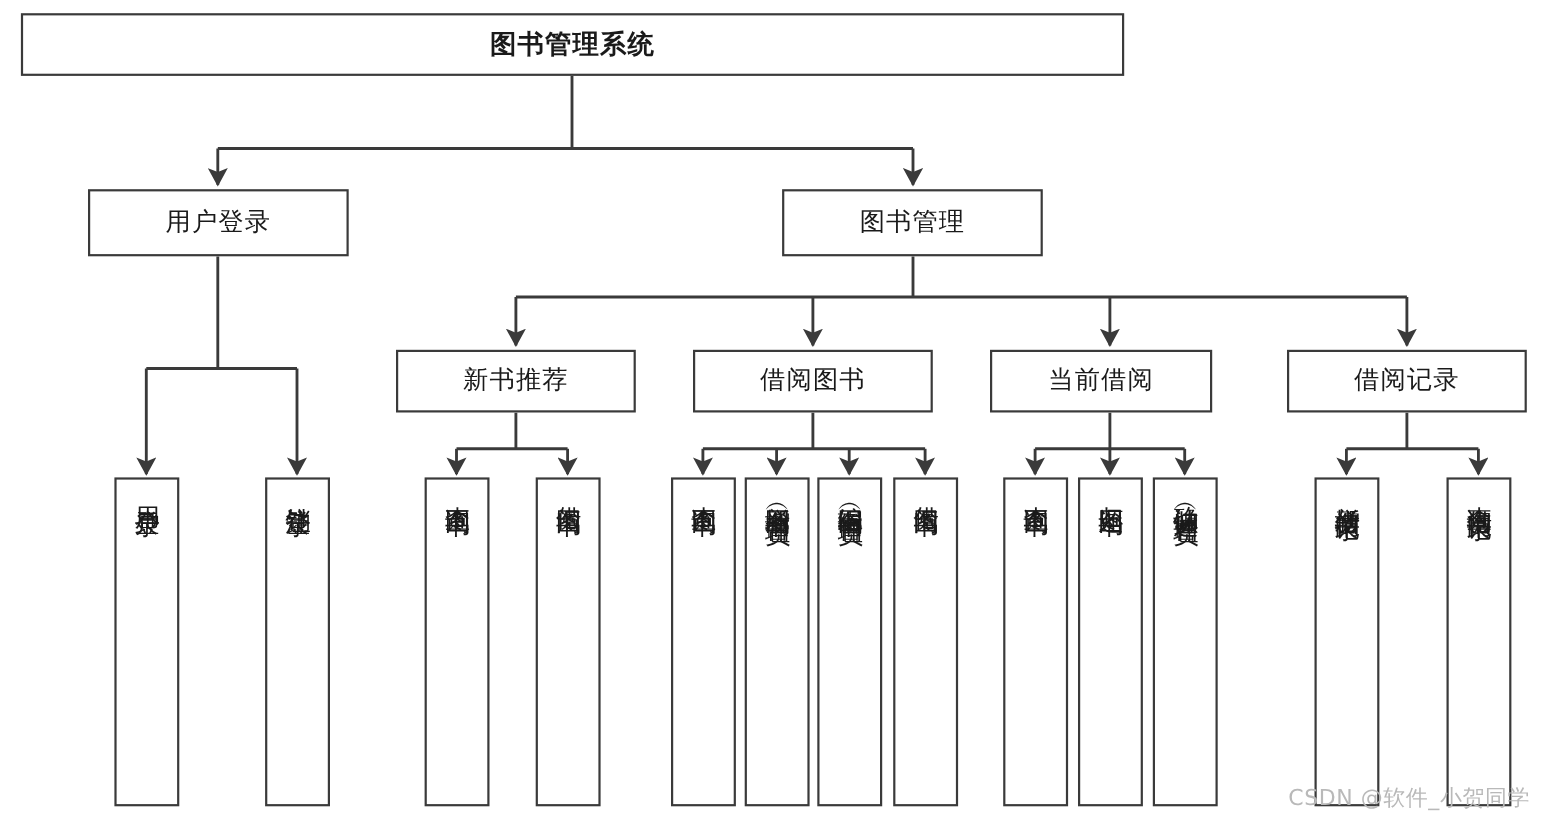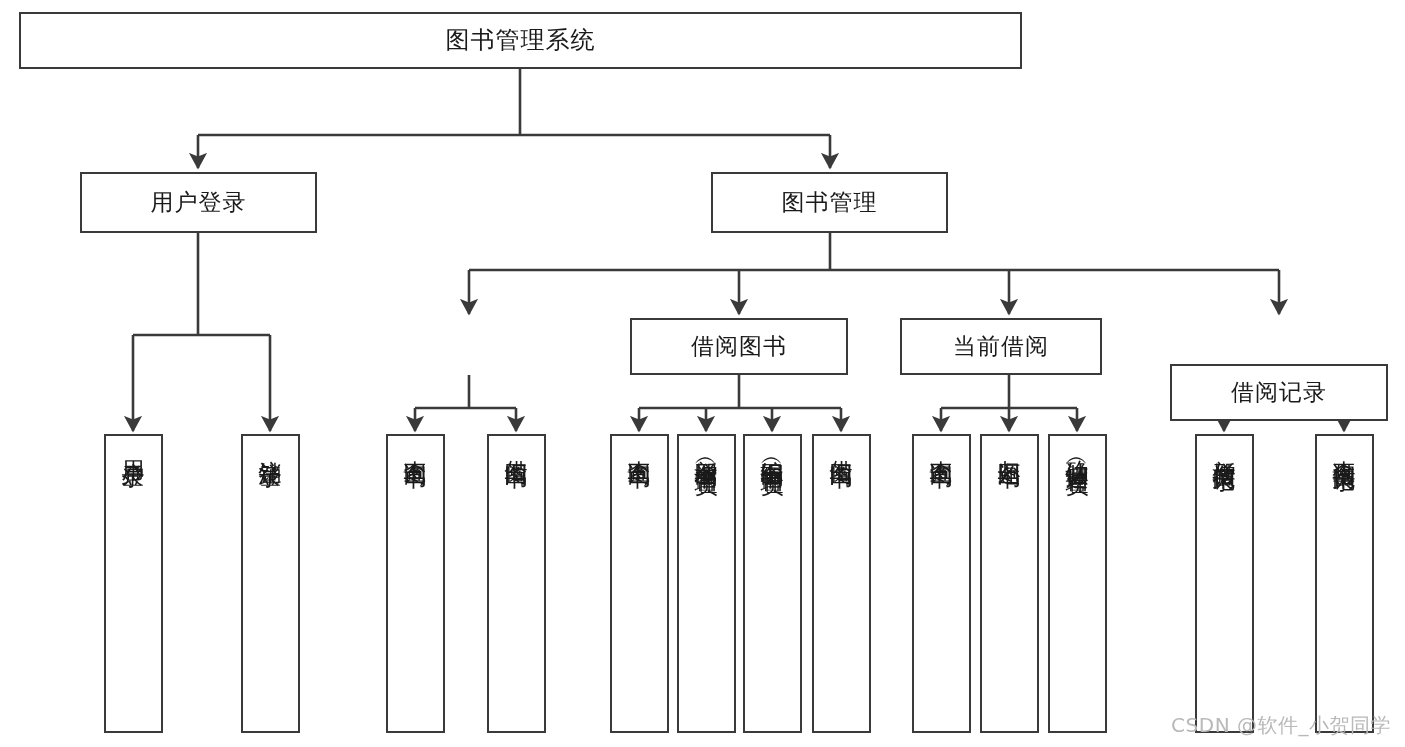--- a/index.html
+++ b/index.html
@@ -49,20 +49,21 @@
   .node-v .node-label {
     writing-mode: vertical-rl;
     text-orientation: upright;
     font-size: 23px;
     line-height: 1.22;
     letter-spacing: 2px;
     white-space: nowrap;
   }
   .node-root .node-label {
     font-size: 24px;
+    font-weight: bold;
   }
   .watermark {
     position: absolute;
     right: 14px;
     bottom: 8px;
     font-size: 20px;
     color: #b9b9b9;
     letter-spacing: 0.5px;
     white-space: nowrap;
     user-select: none;
@@ -127,27 +128,30 @@
     <span class="node-label">图书管理系统</span>
   </div>
 
   <div class="node node-h" style="left:80px; top:172px; width:237px; height:61px;">
     <span class="node-label">用户登录</span>
   </div>
   <div class="node node-h" style="left:711px; top:172px; width:237px; height:61px;text-align:right;">
     <span class="node-label">图书管理</span>
   </div>
 
+  <div class="node node-h" style="left:360px; top:318px; width:218px; height:57px;">
+    <span class="node-label">新书推荐</span>
+  </div>
   <div class="node node-h" style="left:630px; top:318px; width:218px; height:57px;">
     <span class="node-label">借阅图书</span>
   </div>
   <div class="node node-h" style="left:900px; top:318px; width:202px; height:57px;">
     <span class="node-label">当前借阅</span>
   </div>
-  <div class="node node-h" style="left:1170px; top:318px; width:218px; height:57px;margin-top:46px;">
+  <div class="node node-h" style="left:1170px; top:318px; width:218px; height:57px;">
     <span class="node-label">借阅记录</span>
   </div>
 
   <div class="node node-v" style="left:104px; top:434px; width:59px; height:299px;">
     <span class="node-label">用户登录</span>
   </div>
   <div class="node node-v" style="left:241px; top:434px; width:59px; height:299px;">
     <span class="node-label">注销登录</span>
   </div>
 

